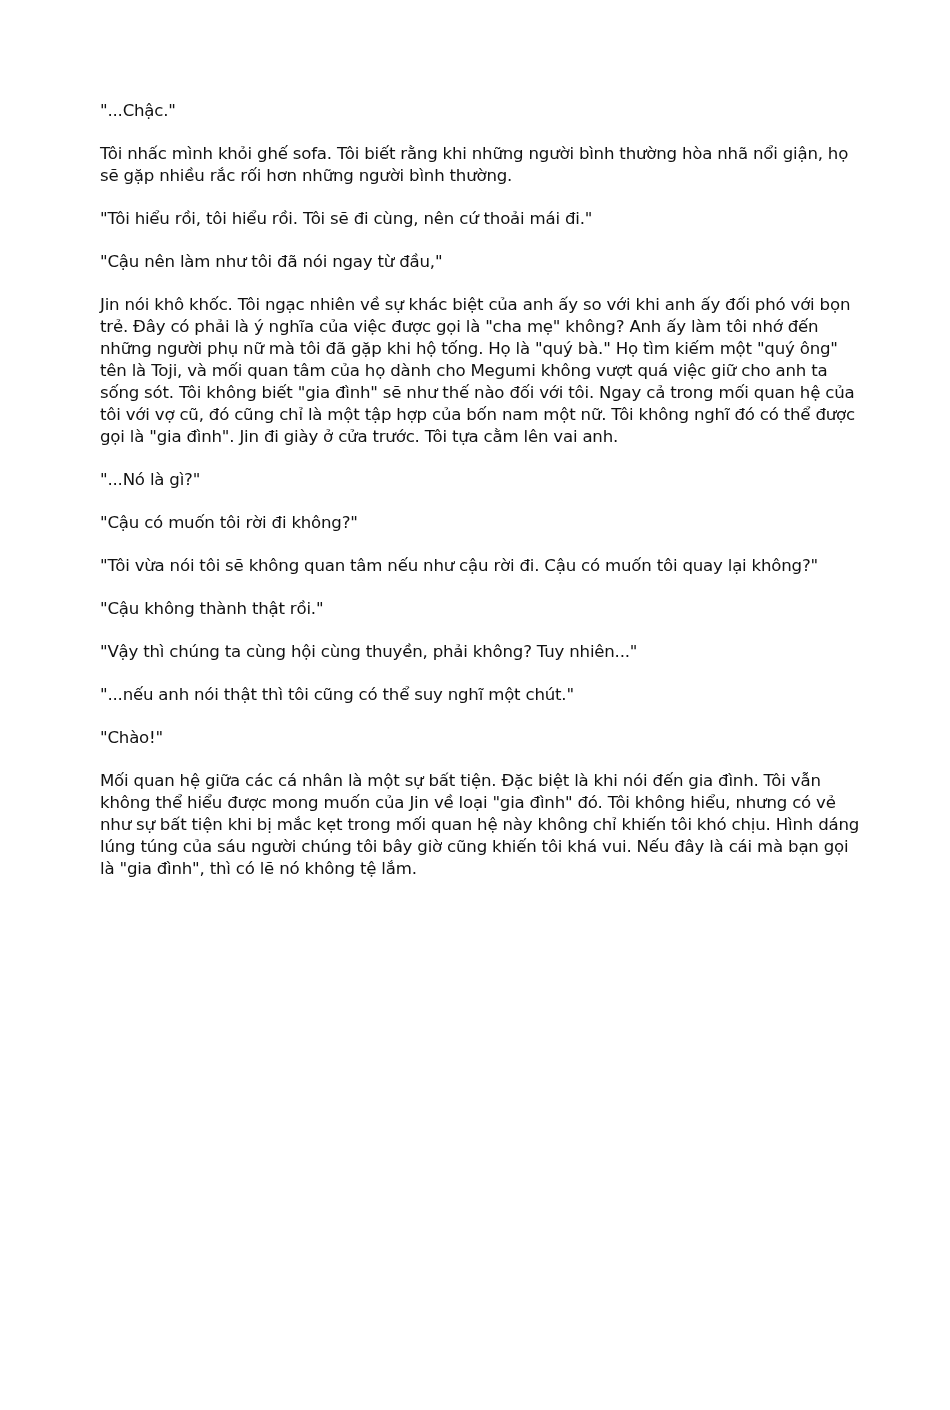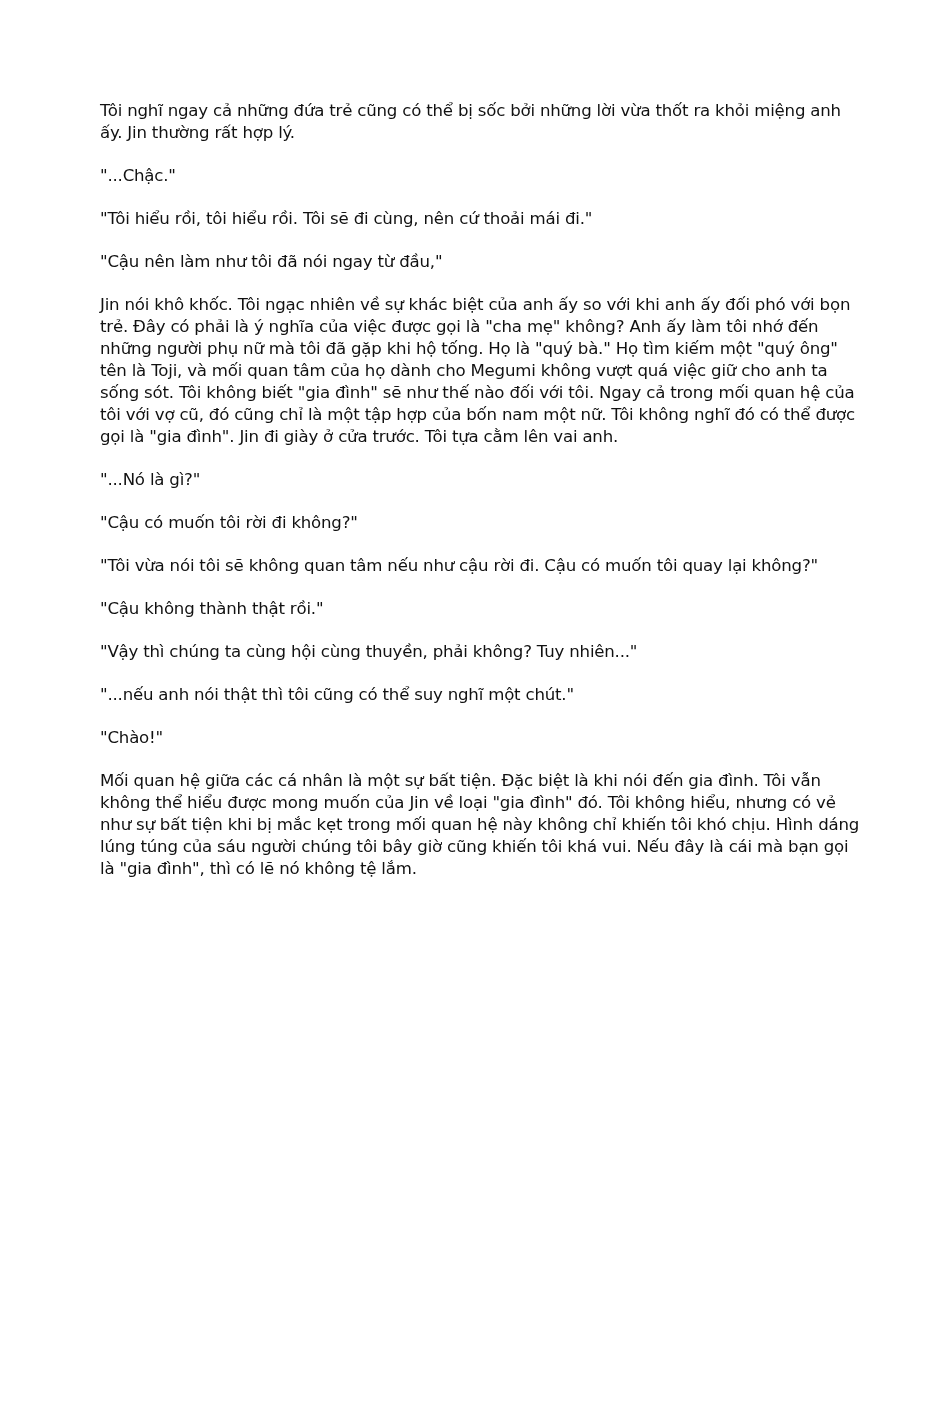--- a/index.html
+++ b/index.html
@@ -27,22 +27,22 @@
     }
     .page p {
       margin: 0 0 21px 0;
       padding: 0;
     }
   </style>
 </head>
 <body>
 
 <div class="page">
-  <p>Tôi nghĩ ngay cả những đứa trẻ cũng có thể bị sốc bởi những lời vừa thốt ra khỏi miệng anh ấy. Jin thường rất hợp lý.</p>
   <p>"...Chậc."</p>
+  <p>Tôi nhấc mình khỏi ghế sofa. Tôi biết rằng khi những người bình thường hòa nhã nổi giận, họ sẽ gặp nhiều rắc rối hơn những người bình thường.</p>
   <p>"Tôi hiểu rồi, tôi hiểu rồi. Tôi sẽ đi cùng, nên cứ thoải mái đi."</p>
   <p>"Cậu nên làm như tôi đã nói ngay từ đầu,"</p>
   <p>Jin nói khô khốc. Tôi ngạc nhiên về sự khác biệt của anh ấy so với khi anh ấy đối phó với bọn trẻ. Đây có phải là ý nghĩa của việc được gọi là "cha mẹ" không? Anh ấy làm tôi nhớ đến những người phụ nữ mà tôi đã gặp khi hộ tống. Họ là "quý bà." Họ tìm kiếm một "quý ông" tên là Toji, và mối quan tâm của họ dành cho Megumi không vượt quá việc giữ cho anh ta sống sót. Tôi không biết "gia đình" sẽ như thế nào đối với tôi. Ngay cả trong mối quan hệ của tôi với vợ cũ, đó cũng chỉ là một tập hợp của bốn nam một nữ. Tôi không nghĩ đó có thể được gọi là "gia đình". Jin đi giày ở cửa trước. Tôi tựa cằm lên vai anh.</p>
   <p>"...Nó là gì?"</p>
   <p>"Cậu có muốn tôi rời đi không?"</p>
   <p>"Tôi vừa nói tôi sẽ không quan tâm nếu như cậu rời đi. Cậu có muốn tôi quay lại không?"</p>
   <p>"Cậu không thành thật rồi."</p>
   <p>"Vậy thì chúng ta cùng hội cùng thuyền, phải không? Tuy nhiên..."</p>
   <p>"...nếu anh nói thật thì tôi cũng có thể suy nghĩ một chút."</p>
   <p>"Chào!"</p>

